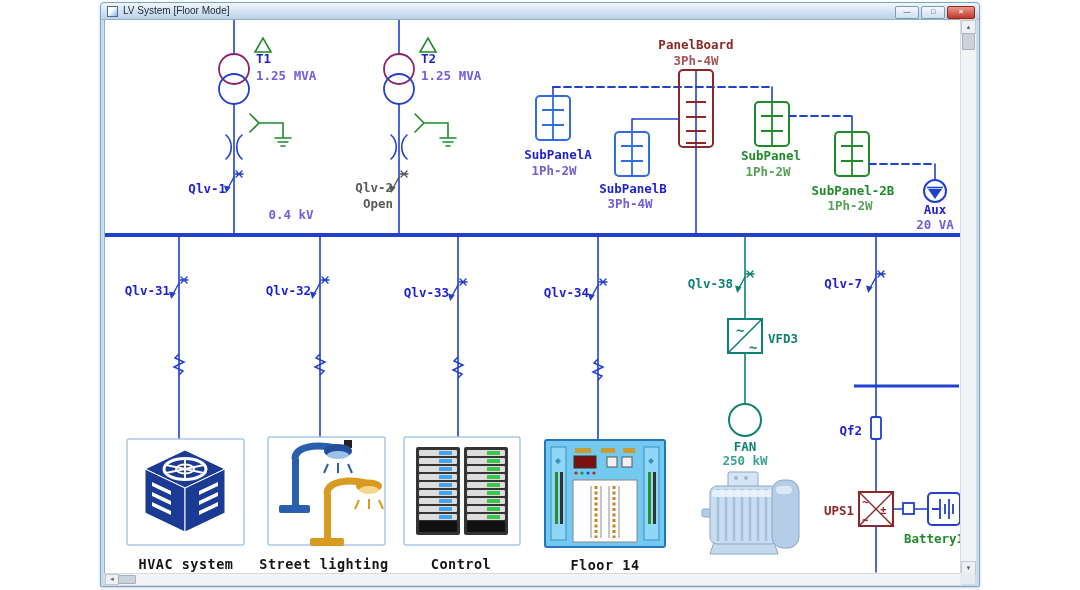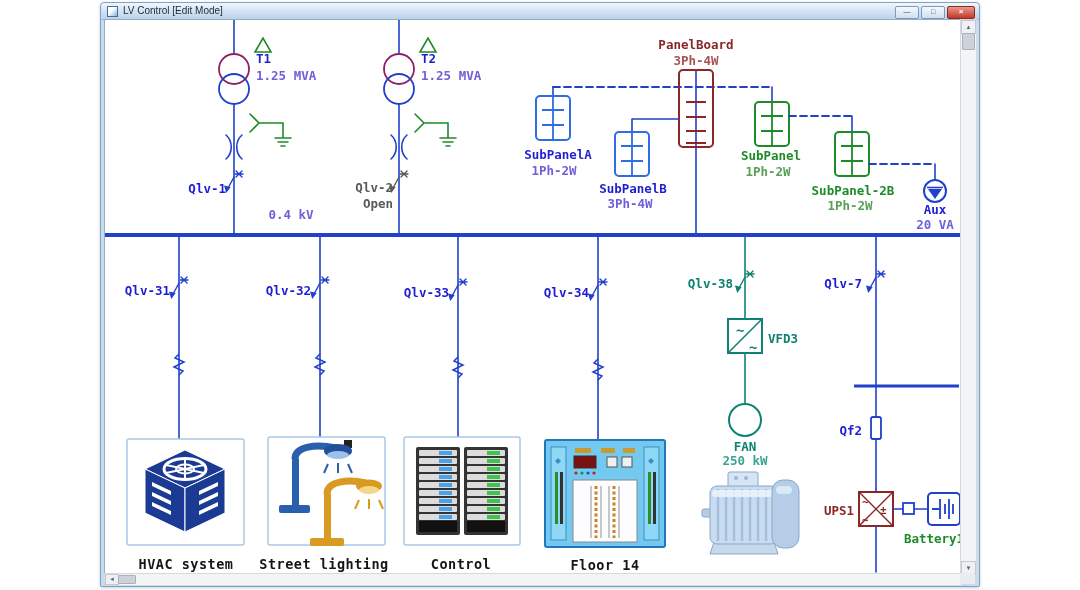--- a/index.html
+++ b/index.html
@@ -47,21 +47,21 @@
   .wfill{fill:#fff}
 </style>
 </head>
 <body>
 
 <div id="stage">
   <div class="window">
 
     <div class="titlebar">
       <div class="win-icon"></div>
-      <div class="win-title">LV Control [Edit Mode]</div>
+      <div class="win-title">LV System [Floor Mode]</div>
       <div class="win-btns">
         <div class="win-btn">—</div>
         <div class="win-btn">□</div>
         <div class="win-btn close">×</div>
       </div>
     </div>
 
     <div class="canvas">
       <svg width="855" height="553" viewBox="103 18 855 553" xmlns="http://www.w3.org/2000/svg">
         <defs>

